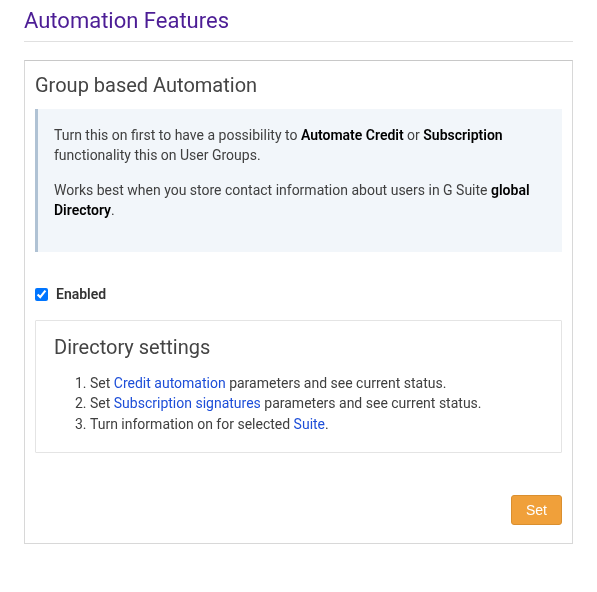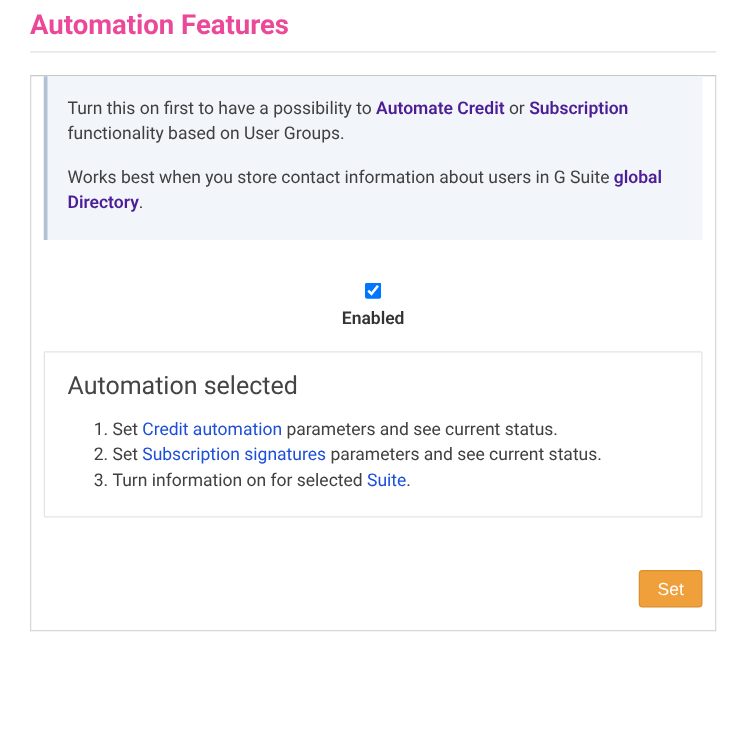--- a/index.html
+++ b/index.html
@@ -8,22 +8,22 @@
     background: #fff;
     color: #333;
     font-size: 14px;
     width: 597px;
   }
   .page {
     padding: 8px 24px 20px 24px;
   }
   .page-title {
     font-size: 22px;
-    font-weight: 700;
-    color: #ec4899;
+    font-weight: 400;
+    color: #4c1d95;
     padding-bottom: 8px;
     margin-bottom: 18px;
     border-bottom: 1px solid #e0e0e0;
   }
   .panel {
     border: 1px solid #d8d8d8;
     border-top: 1px solid #c8c8c8;
   }
   .panel-title {
     font-size: 20px;
@@ -36,37 +36,36 @@
   }
   .info-box {
     background: #f2f6fa;
     border-left: 3px solid #b0c2d4;
     padding: 16px 14px 16px 16px;
     color: #404040;
     font-size: 14px;
     line-height: 1.45;
   }
   .info-box p { margin-bottom: 14px; }
-  .info-box p:last-child { margin-bottom: 4px; }
+  .info-box p:last-child { margin-bottom: 16px; }
   .link {
-    color: #4c1d95;
+    color: #000000;
     font-weight: 600;
     cursor: pointer;
   }
   .link2 {
     color: #1d4ed8;
     cursor: pointer;
   }
   .enabled-row {
     margin-top: 34px;
     margin-bottom: 18px;
     display: flex;
     align-items: center;
     gap: 8px;
-    flex-direction: column;
   }
   .enabled-row input { margin: 0; }
   .enabled-label {
     font-weight: 600;
     color: #333;
     font-size: 14px;
   }
   .settings-box {
     border: 1px solid #e4e4e4;
     padding: 14px 18px 18px 18px;
@@ -100,39 +99,40 @@
     cursor: pointer;
   }
 </style>
 </head>
 <body>
 
 <div class="page">
   <h1 class="page-title">Automation Features</h1>
 
   <div class="panel">
+    <h2 class="panel-title">Group based Automation</h2>
 
     <div class="panel-body">
 
       <div class="info-box">
         <p>
-          <span>Turn this on first to have a possibility to </span><span class="link">Automate Credit</span><span> or </span><span class="link">Subscription</span><span> functionality based on User Groups.</span>
+          <span>Turn this on first to have a possibility to </span><span class="link">Automate Credit</span><span> or </span><span class="link">Subscription</span><span> functionality this on User Groups.</span>
         </p>
         <p>
           <span>Works best when you store contact information about users in G Suite </span><span class="link">global Directory</span><span>.</span>
         </p>
       </div>
 
       <div class="enabled-row">
         <input type="checkbox" checked="" style="">
         <span class="enabled-label">Enabled</span>
       </div>
 
       <div class="settings-box">
-        <h3 class="settings-title">Automation selected</h3>
+        <h3 class="settings-title">Directory settings</h3>
         <ol class="settings-list">
           <li>
             <span>Set </span><span class="link2">Credit automation</span><span> parameters and see current status.</span>
           </li>
           <li>
             <span>Set </span><span class="link2">Subscription signatures</span><span> parameters and see current status.</span>
           </li>
           <li>
             <span>Turn information on for selected </span><span class="link2">Suite</span><span>.</span>
           </li>

